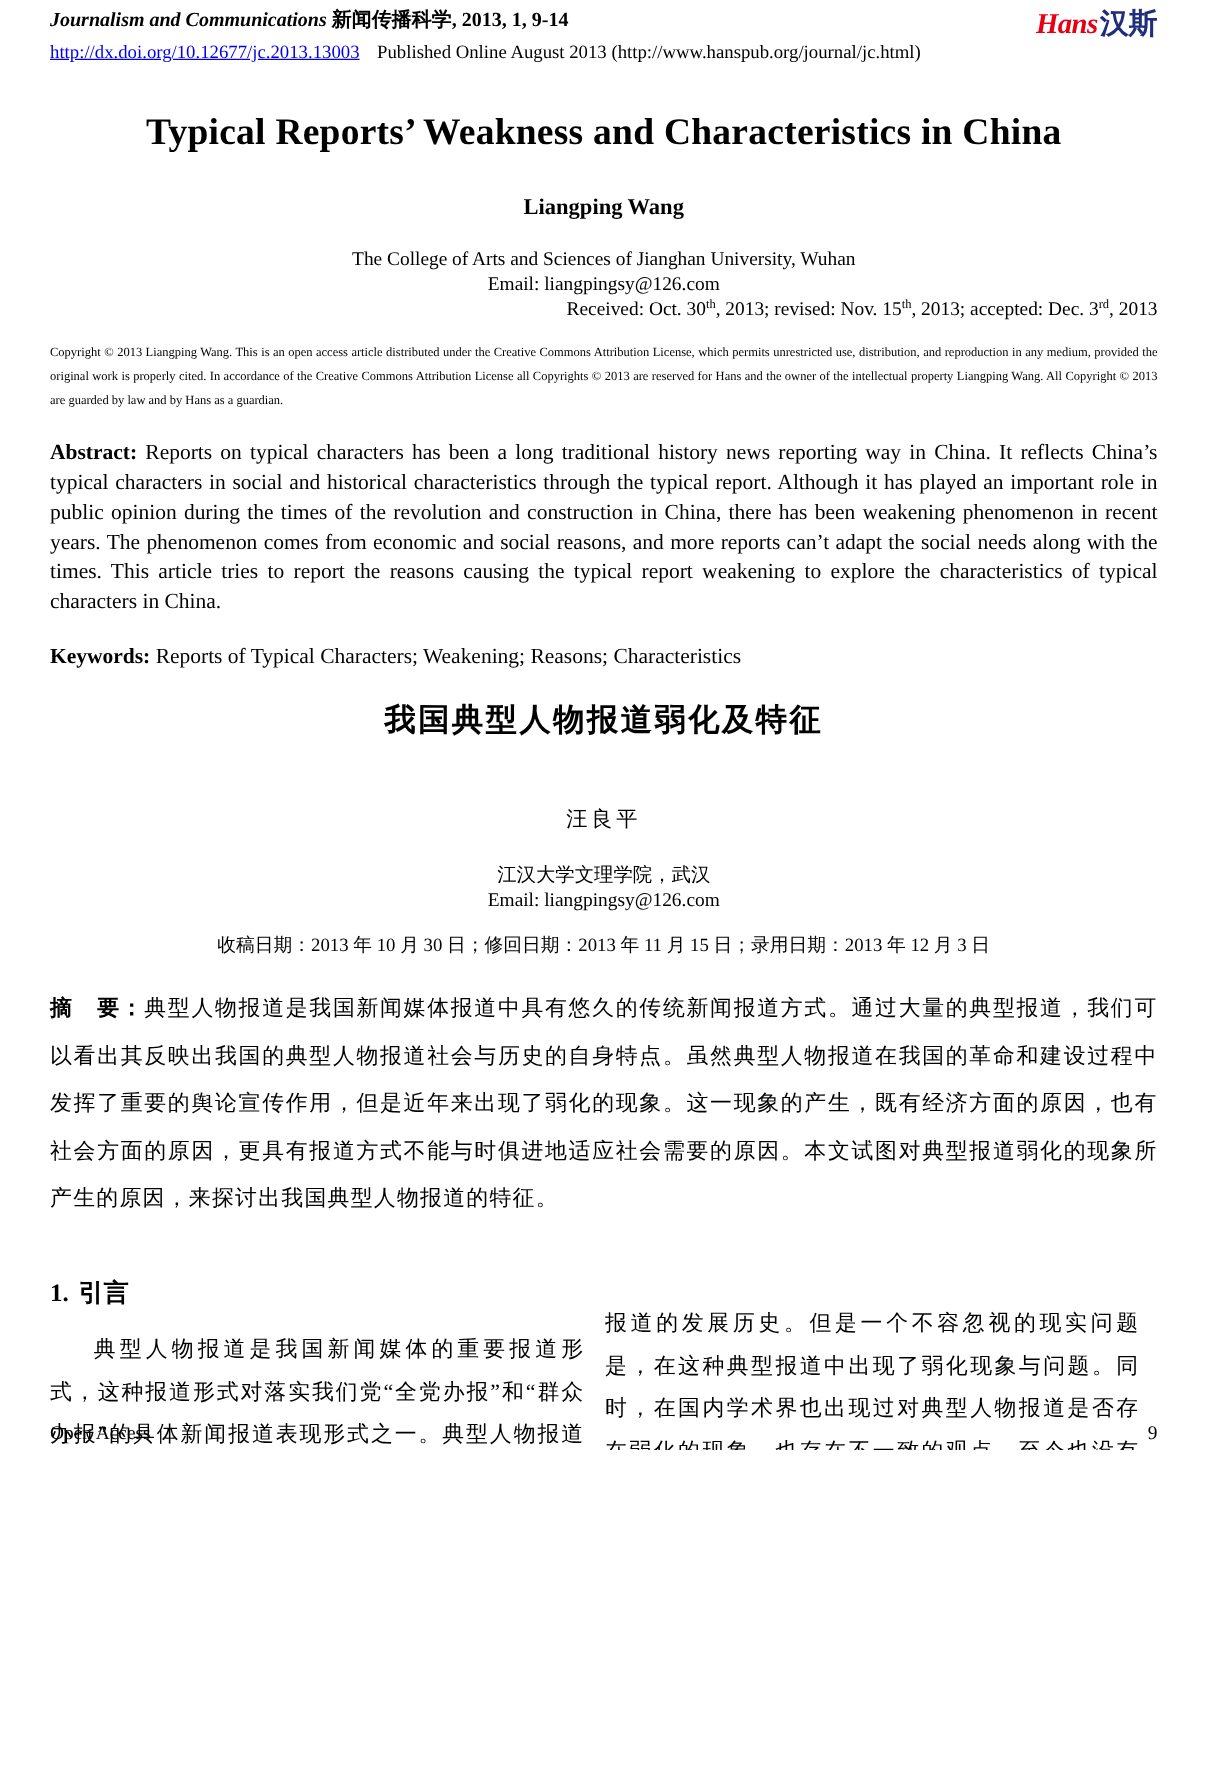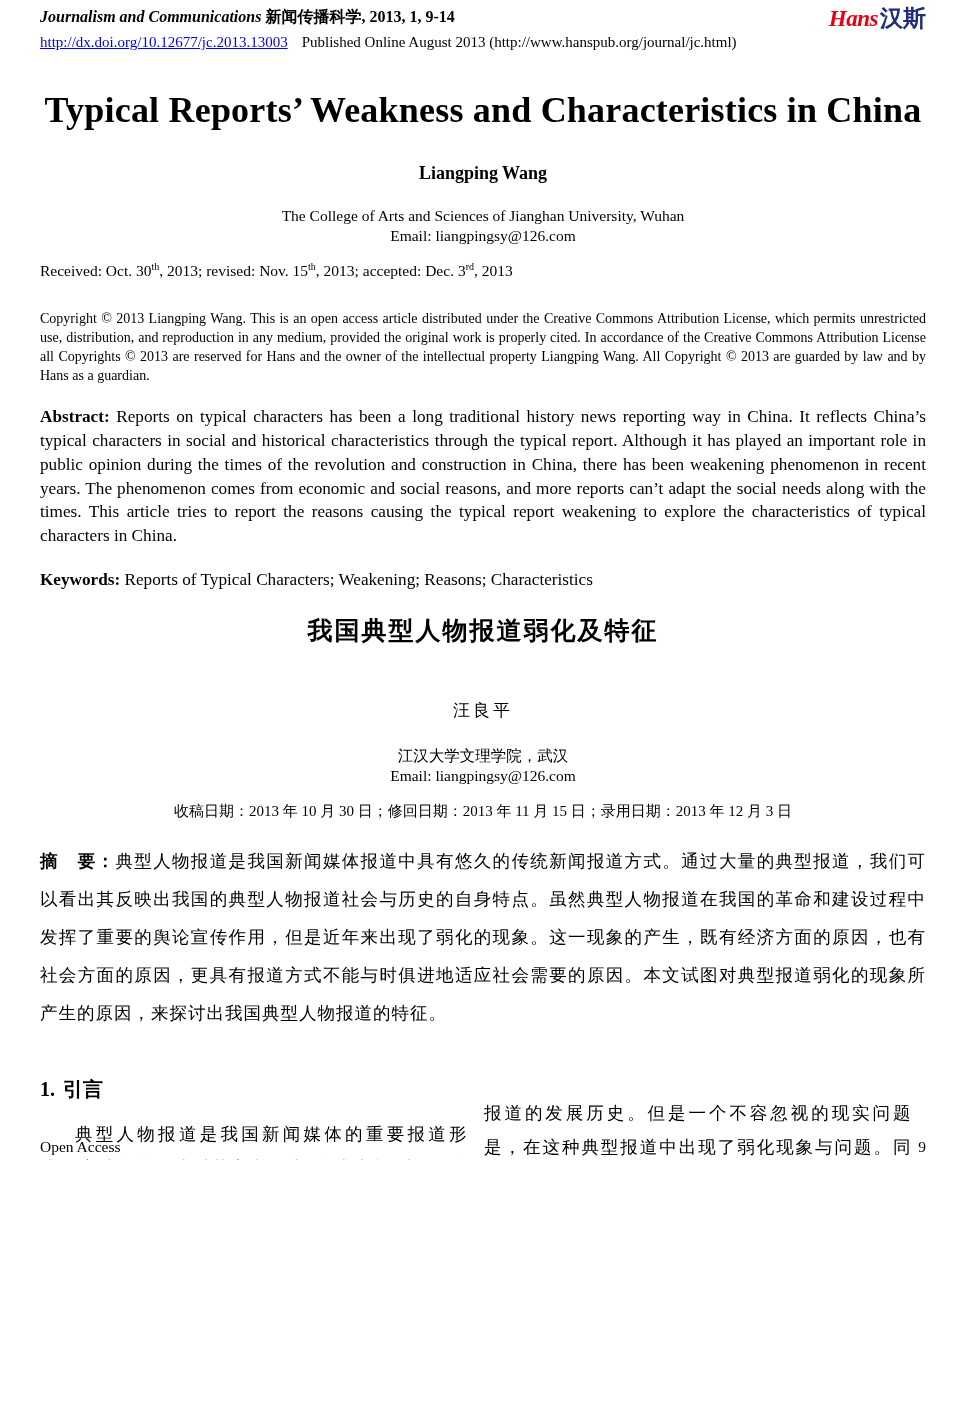--- a/index.html
+++ b/index.html
@@ -29,32 +29,32 @@
   .logo-en { font-style: italic; letter-spacing: -0.5px; }
   .logo-cn { font-family: "Liberation Sans", sans-serif; margin-left: 2px; }
   .header-row2 { font-size: 15px; line-height: 21px; margin-top: 1px; }
   .doi-link { color: #0000ee; text-decoration: underline; }
   .published { margin-left: 14px; }
 
   
   .en-title {
     margin-top: 36px;
     text-align: center;
-    font-size: 36px;
+    font-size: 30px;
     font-weight: bold;
     letter-spacing: 0.2px;
   }
   .en-author { margin-top: 32px; text-align: center; font-size: 18px; font-weight: bold; }
   .en-affil { margin-top: 22px; text-align: center; font-size: 15.5px; line-height: 20px; }
   .en-email { text-align: center; font-size: 15.5px; line-height: 20px; }
-  .received { margin-top: 15px; text-align: left; font-size: 15.5px; font-family: Liberation Serif, serif; }
+  .received { text-align: right; font-size: 15.5px; font-family: Liberation Serif, serif; }
   .received sup { font-size: 10px; }
   .copyright {
-    margin-top: 29px;
-    font-size: 14px;
+    margin-top: 16px;
+    font-size: 10px;
     line-height: 19px;
     text-align: justify;
   }
   .en-abstract {
     margin-top: 20px;
     font-size: 17.2px;
     line-height: 23.8px;
     text-align: justify;
   }
   .en-keywords { margin-top: 22px; font-size: 17.2px; }

